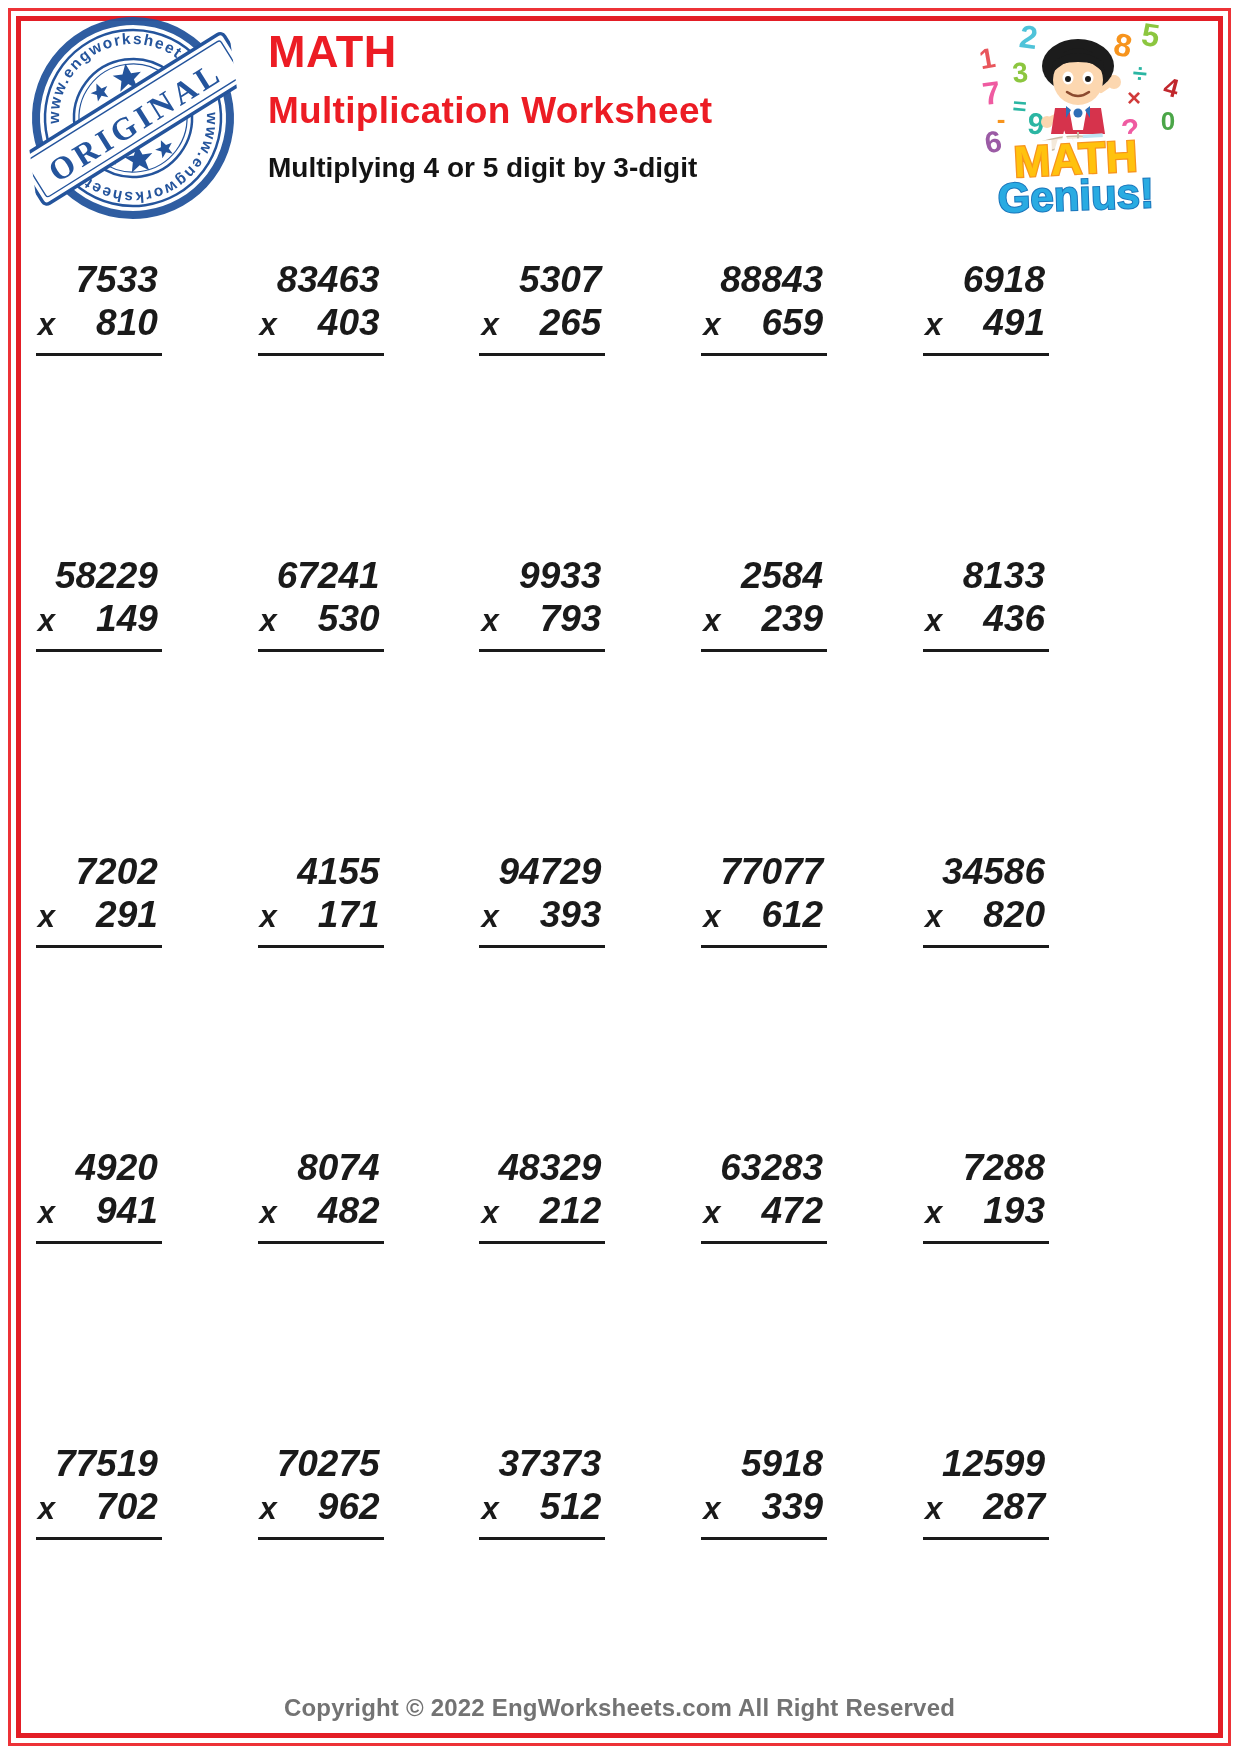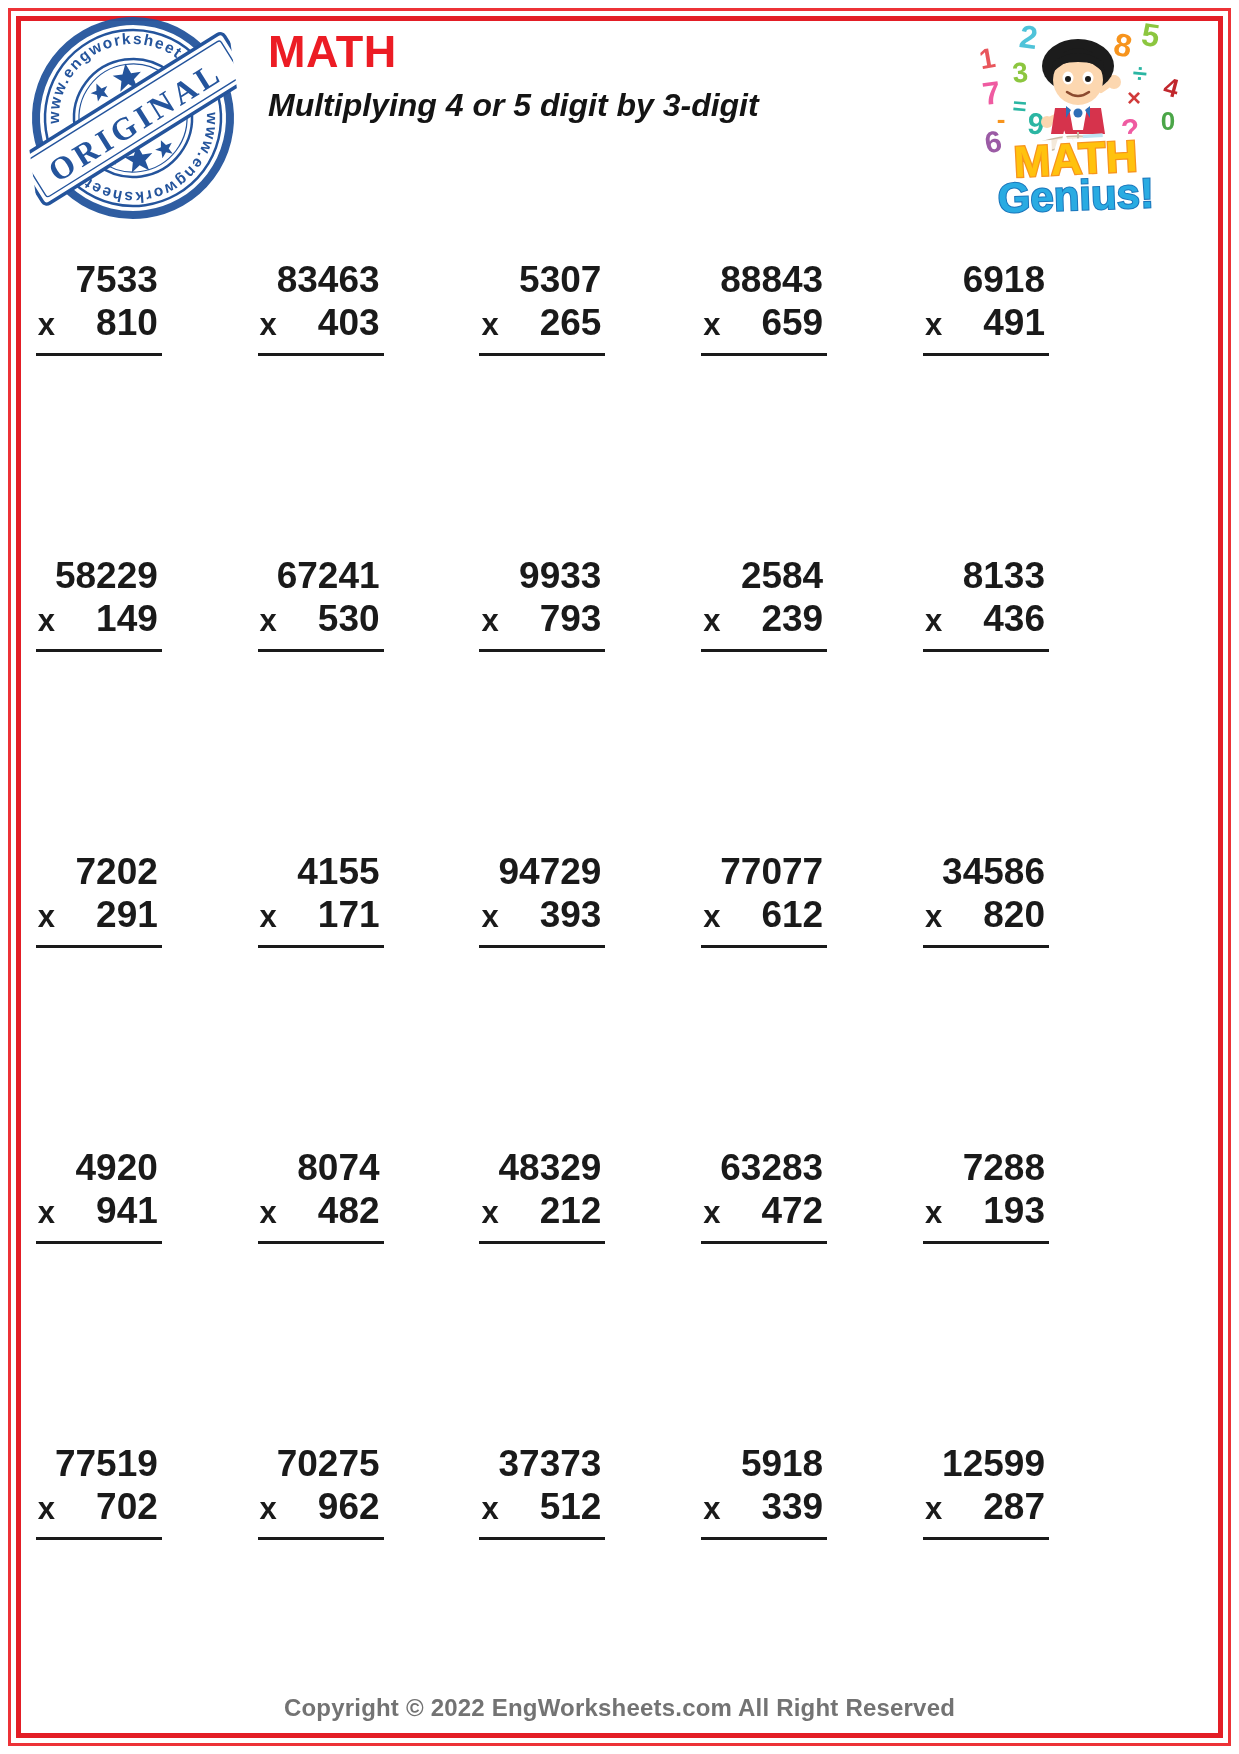--- a/index.html
+++ b/index.html
@@ -8,29 +8,29 @@
     font-family:"Liberation Sans","DejaVu Sans",sans-serif; overflow:hidden;
   }
   .frame-outer { position:absolute; inset:8px; border:3px solid #ED3237; pointer-events:none; }
   .frame-inner { position:absolute; inset:16px; border:5px solid #E31E26; pointer-events:none; }
 
   .stamp { position:absolute; left:26px; top:14px; width:214px; height:208px; transform:rotate(-8deg); }
 
   .titles { position:absolute; left:268px; top:28px; }
   .title-math { font-size:45px; font-weight:700; color:#EC1C24; line-height:1.05; letter-spacing:0.5px; }
   .title-sub  { font-size:37px; font-weight:700; color:#EC1C24; line-height:1.1; margin-top:16px; letter-spacing:0.3px; }
-  .title-desc { font-size:32px; font-weight:700; color:#141414; margin-top:12px;font-style:italic; }
+  .title-desc { font-size:28px; font-weight:700; color:#141414; margin-top:20px; }
 
   .genius-logo { position:absolute; right:48px; top:18px; width:220px; height:196px; }
 
   .problems {
     position:absolute; left:30px; right:100px; top:258px;
     display:grid; grid-template-columns:repeat(5,1fr); grid-auto-rows:296px;
   }
-  .problem { display:flex; justify-content:flex-end; align-items:flex-start; padding-right:90px; }
+  .problem { display:flex; justify-content:flex-end; align-items:flex-start; padding-right:90px;font-style:italic; }
   .pbox { min-width:126px; }
   .p-top {
     text-align:right; font-size:37px; font-weight:700; color:#1a1a1a;
     line-height:44px; padding-right:4px; white-space:nowrap;
   }
   .p-oprow {
     display:flex; justify-content:space-between; align-items:baseline;
     font-size:37px; font-weight:700; color:#1a1a1a; line-height:42px;
     border-bottom:3px solid #1a1a1a; padding:0 4px 7px 2px; white-space:nowrap;
   }
@@ -88,20 +88,21 @@
 
   <g transform="rotate(-24 107 104)">
     <rect x="-14" y="78" width="242" height="54" rx="5" fill="#ffffff" stroke="#24549C" stroke-width="3.5"></rect>
     <rect x="-8" y="84" width="230" height="42" rx="3" fill="none" stroke="#24549C" stroke-width="1.4"></rect>
     <text x="107" y="119" text-anchor="middle" font-family="Liberation Serif, DejaVu Serif, serif" font-size="32" font-weight="700" letter-spacing="4" fill="#24549C">ORIGINAL</text>
   </g>
 </svg>
 
 <div class="titles">
   <div class="title-math">MATH</div>
+  <div class="title-sub">Multiplication Worksheet</div>
   <div class="title-desc">Multiplying 4 or 5 digit by 3-digit</div>
 </div>
 
 <svg class="genius-logo" viewBox="0 0 220 196">
   <g font-weight="700" font-family="Liberation Sans, sans-serif">
       <text x="0" y="0" transform="translate(18,50) rotate(-10)" font-size="28" text-anchor="middle" fill="#E8565C">1</text>
       <text x="0" y="0" transform="translate(56,30) rotate(8)" font-size="32" text-anchor="middle" fill="#4FC3D9">2</text>
       <text x="0" y="0" transform="translate(50,64) rotate(-5)" font-size="28" text-anchor="middle" fill="#8CC63F">3</text>
       <text x="0" y="0" transform="translate(22,86) rotate(-8)" font-size="32" text-anchor="middle" fill="#EF5BA1">7</text>
       <text x="0" y="0" transform="translate(48,96) rotate(5)" font-size="24" text-anchor="middle" fill="#2BB6A3">=</text>

